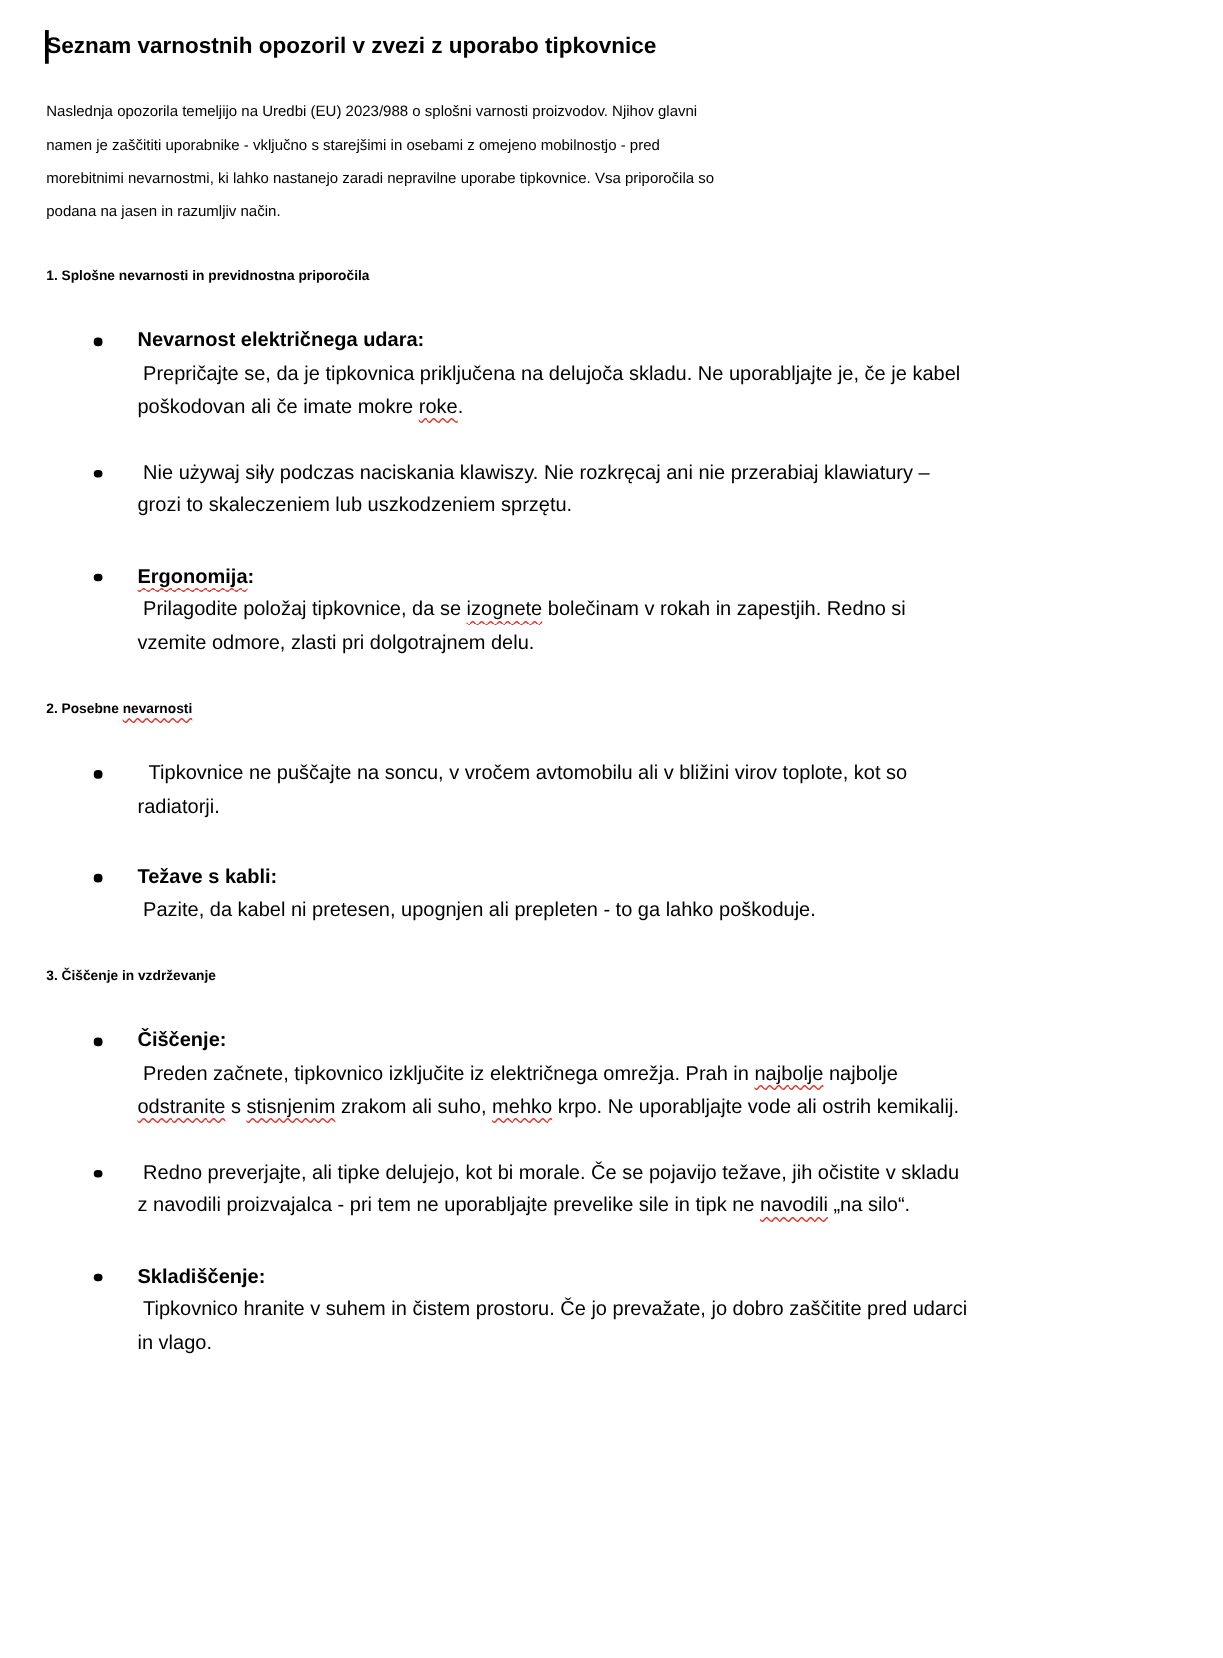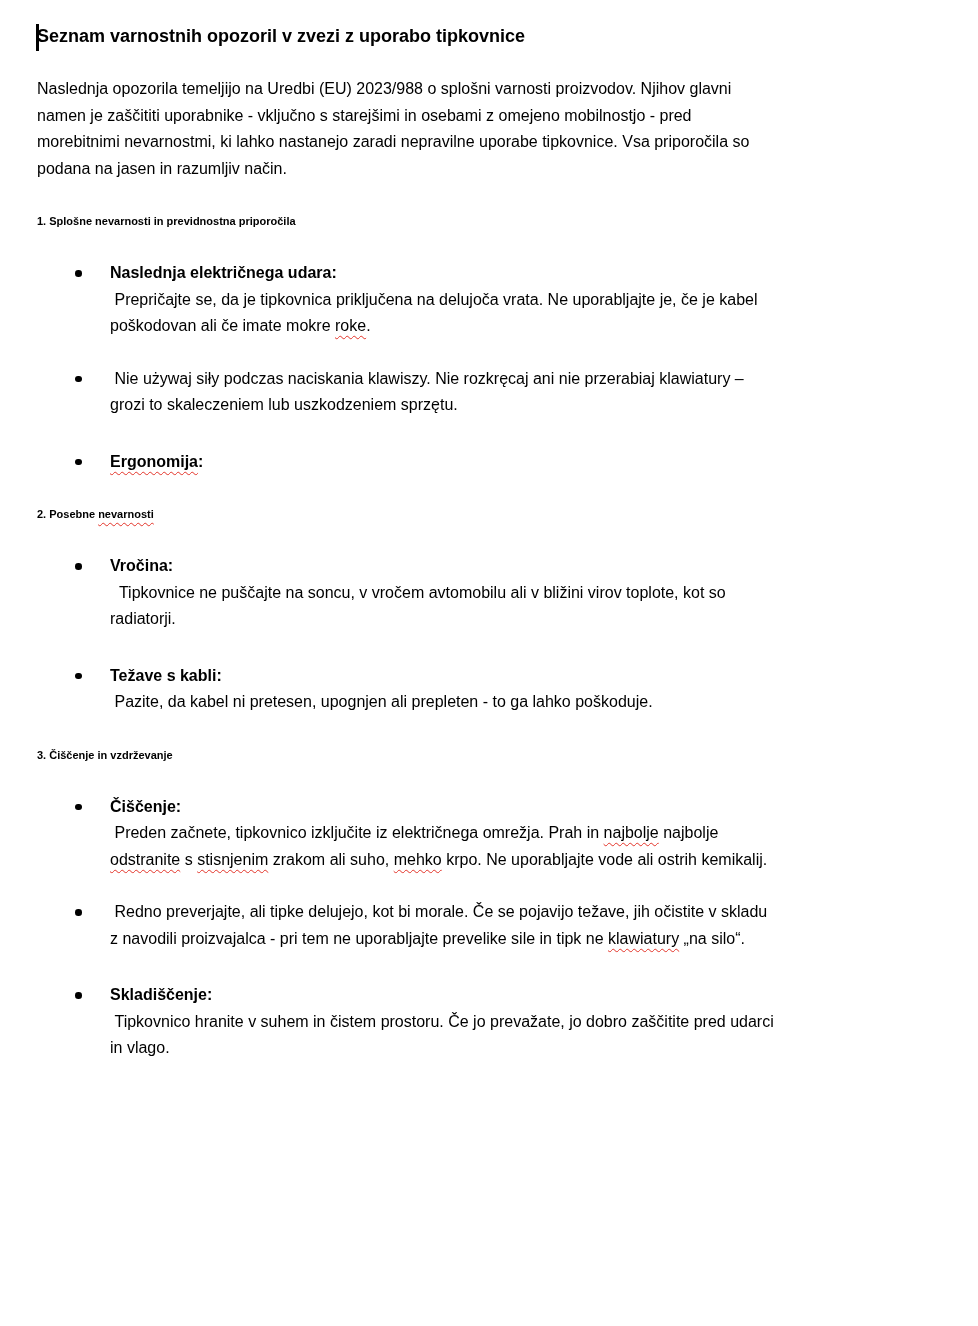--- a/index.html
+++ b/index.html
@@ -20,21 +20,21 @@
   h1 {
     font-size: 18px; line-height: 26px; font-weight: 700;
     margin: 0 0 27px 0;
   }
   h1 .title-text { position: relative; }
   .caret {
     position: absolute; left: -1px; top: -2px;
     width: 2.5px; height: 27px; background: #000000;
   }
   .intro {
-    font-size: 16px; line-height: 26.5px;
+    font-size: 12px; line-height: 26.5px;
     margin: 0 0 26px 0;
   }
   h2 {
     font-size: 11px; line-height: 26px; font-weight: 700;
     margin: 0 0 26px 0;
   }
   .section { margin: 0 0 26px 0; }
   ul.blist { list-style: none; margin: 0; padding: 0 0 0 73px; }
   ul.blist li {
     position: relative;
@@ -69,45 +69,46 @@
 namen je zaščititi uporabnike - vključno s starejšimi in osebami z omejeno mobilnostjo - pred
 morebitnimi nevarnostmi, ki lahko nastanejo zaradi nepravilne uporabe tipkovnice. Vsa priporočila so
 podana na jasen in razumljiv način.</span></p>
 
   <div id="sections-root">
   <div class="section">
     <h2 class="rich"><span>1. Splošne nevarnosti in previdnostna priporočila</span></h2>
     <ul class="blist">
   <li>
     <span class="bullet"></span>
-    <div class="li-title rich"><span>Naslednja električnega udara:</span></div>
-    <div class="li-body rich"><span> Prepričajte se, da je tipkovnica priključena na delujoča vrata. Ne uporabljajte je, če je kabel
+    <div class="li-title rich"><span>Nevarnost električnega udara:</span></div>
+    <div class="li-body rich"><span> Prepričajte se, da je tipkovnica priključena na delujoča skladu. Ne uporabljajte je, če je kabel
 poškodovan ali če imate mokre </span><span class="sq">roke</span><span>.</span></div>
   </li>
 
   <li>
     <span class="bullet"></span>
     <div class="li-body rich"><span> Nie używaj siły podczas naciskania klawiszy. Nie rozkręcaj ani nie przerabiaj klawiatury –
 grozi to skaleczeniem lub uszkodzeniem sprzętu.</span></div>
   </li>
 
   <li>
     <span class="bullet"></span>
     <div class="li-title rich"><span class="sq">Ergonomija</span><span>:</span></div>
+    <div class="li-body rich"><span> Prilagodite položaj tipkovnice, da se </span><span class="sq">izognete</span><span> bolečinam v rokah in zapestjih. Redno si
+vzemite odmore, zlasti pri dolgotrajnem delu.</span></div>
   </li>
 </ul>
   </div>
 
   <div class="section">
     <h2 class="rich"><span>2. Posebne </span><span class="sq">nevarnosti</span></h2>
     <ul class="blist">
 
   <li>
     <span class="bullet"></span>
-    <div class="li-title rich"><span>Vročina:</span></div>
     <div class="li-body rich"><span>  Tipkovnice ne puščajte na soncu, v vročem avtomobilu ali v bližini virov toplote, kot so
 radiatorji.</span></div>
   </li>
 
   <li>
     <span class="bullet"></span>
     <div class="li-title rich"><span>Težave s kabli:</span></div>
     <div class="li-body rich"><span> Pazite, da kabel ni pretesen, upognjen ali prepleten - to ga lahko poškoduje.</span></div>
   </li>
 </ul>
@@ -119,21 +120,21 @@
   <li>
     <span class="bullet"></span>
     <div class="li-title rich"><span>Čiščenje:</span></div>
     <div class="li-body rich"><span> Preden začnete, tipkovnico izključite iz električnega omrežja. Prah in </span><span class="sq">najbolje</span><span> najbolje
 </span><span class="sq">odstranite</span><span> s </span><span class="sq">stisnjenim</span><span> zrakom ali suho, </span><span class="sq">mehko</span><span> krpo. Ne uporabljajte vode ali ostrih kemikalij.</span></div>
   </li>
 
   <li>
     <span class="bullet"></span>
     <div class="li-body rich"><span> Redno preverjajte, ali tipke delujejo, kot bi morale. Če se pojavijo težave, jih očistite v skladu
-z navodili proizvajalca - pri tem ne uporabljajte prevelike sile in tipk ne </span><span class="sq">klawiatury</span><span> „na silo“.</span></div>
+z navodili proizvajalca - pri tem ne uporabljajte prevelike sile in tipk ne </span><span class="sq">navodili</span><span> „na silo“.</span></div>
   </li>
 
   <li>
     <span class="bullet"></span>
     <div class="li-title rich"><span>Skladiščenje:</span></div>
     <div class="li-body rich"><span> Tipkovnico hranite v suhem in čistem prostoru. Če jo prevažate, jo dobro zaščitite pred udarci
 in vlago.</span></div>
   </li>
 </ul>
   </div>

